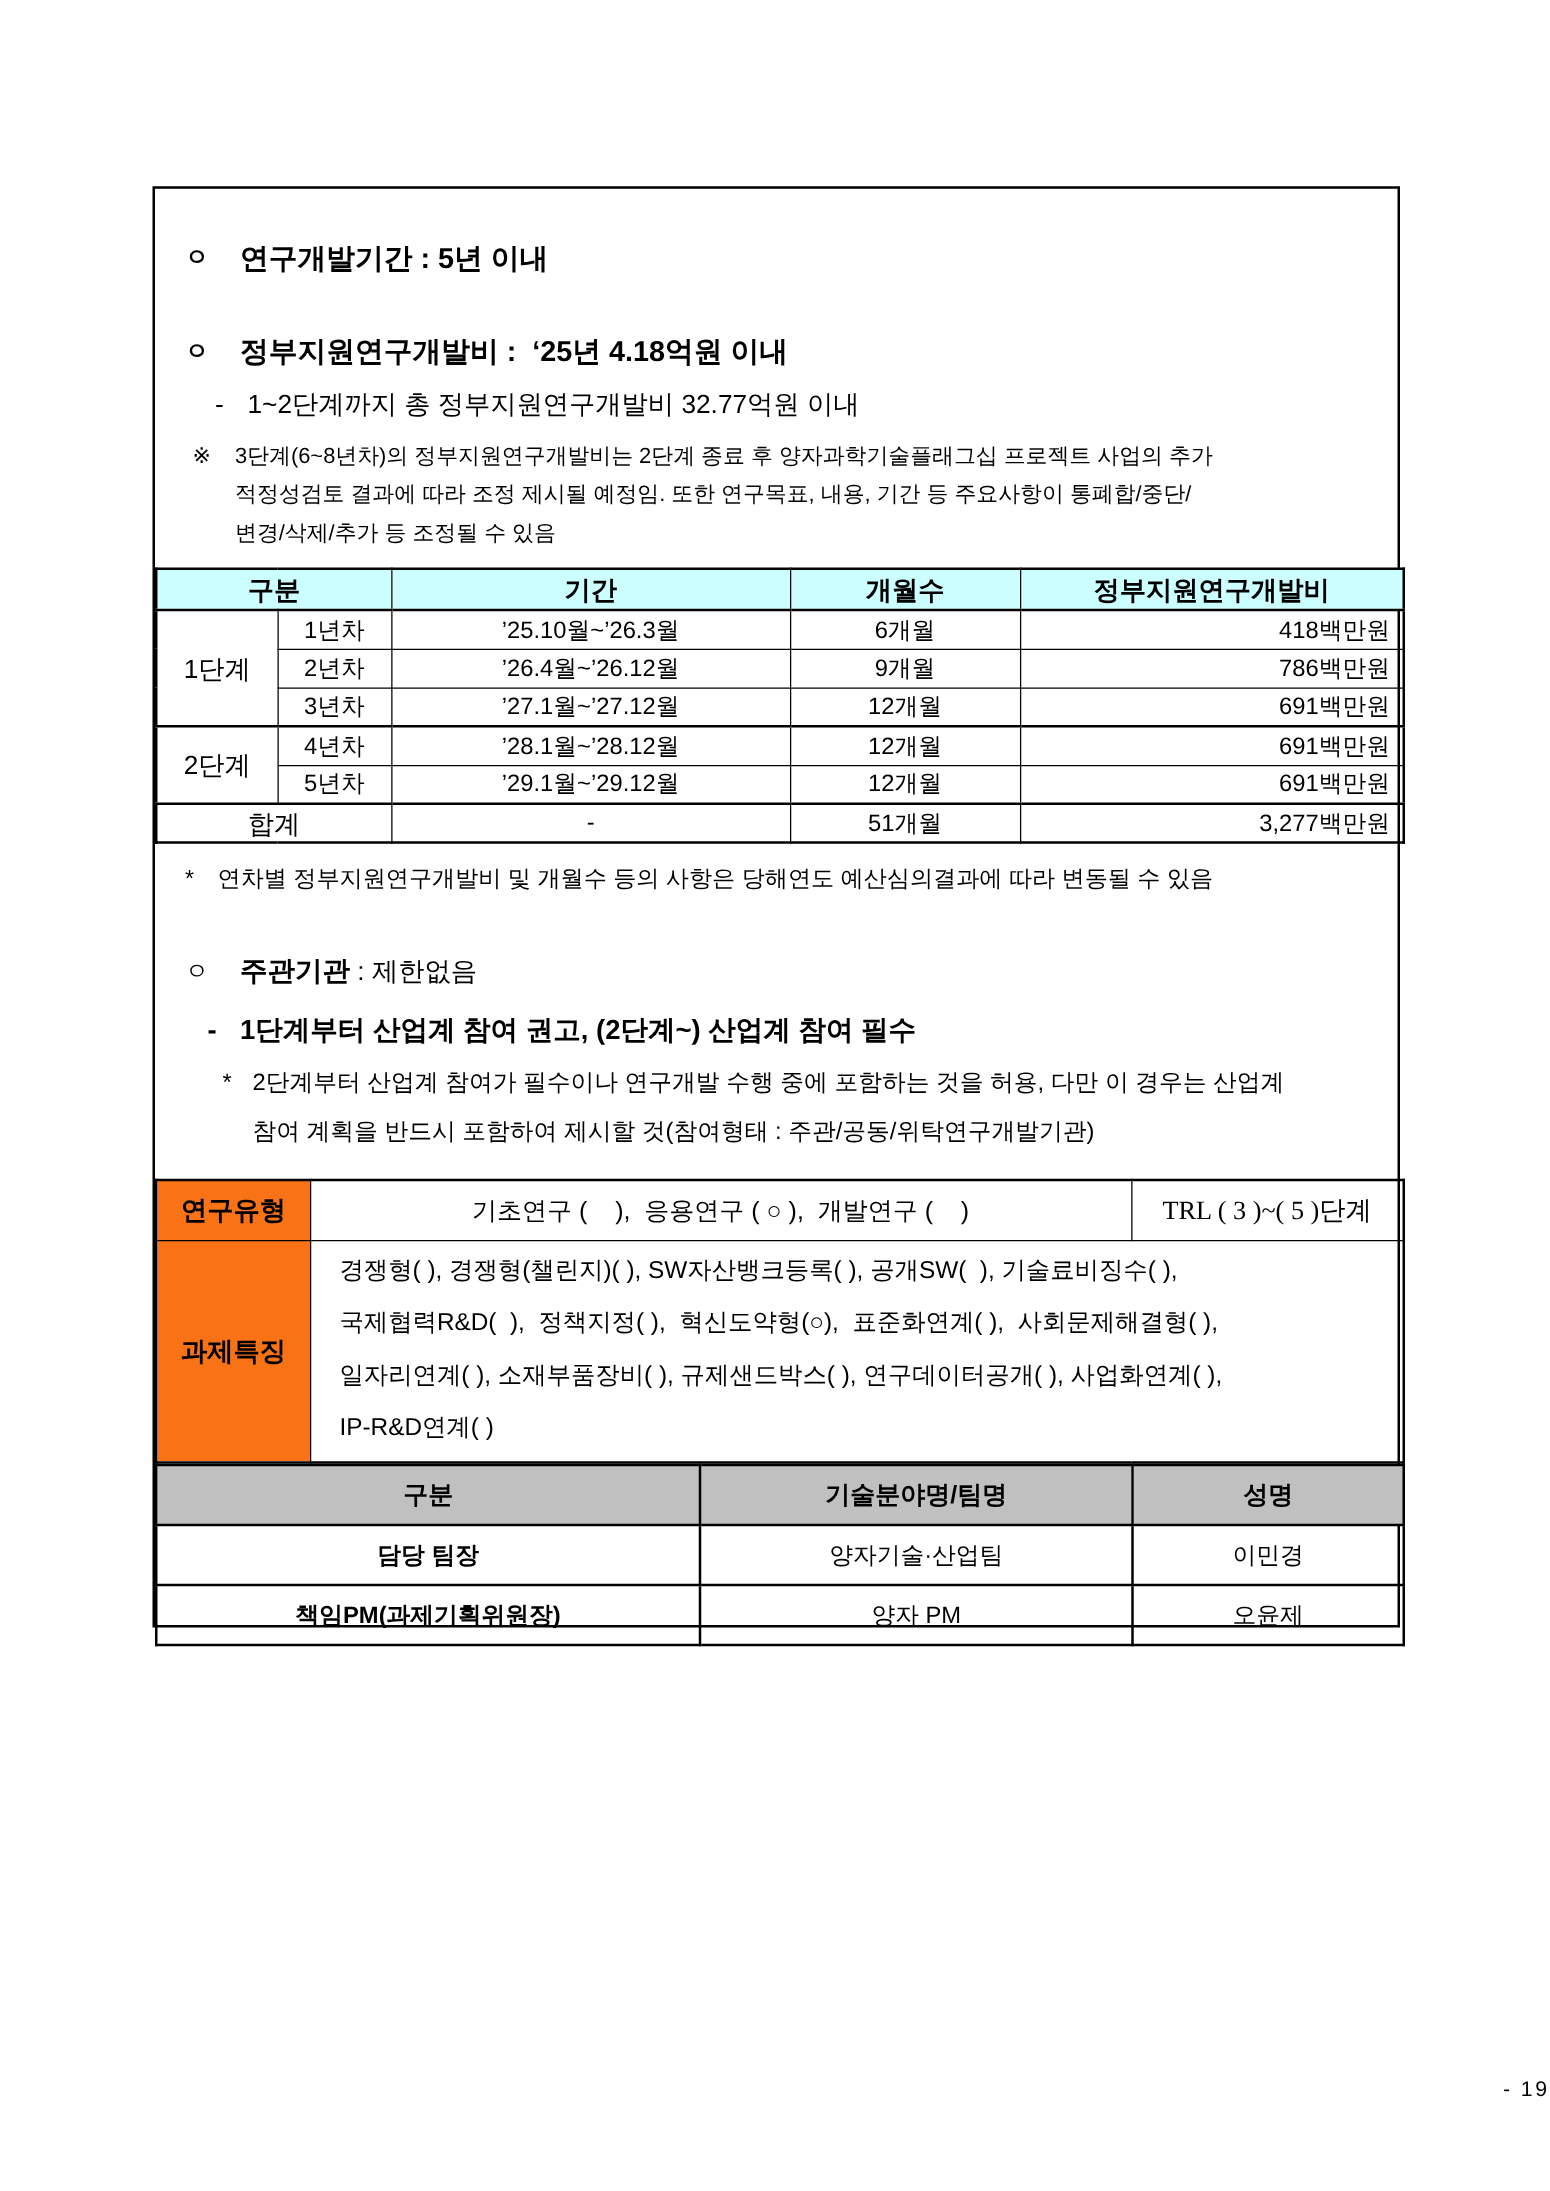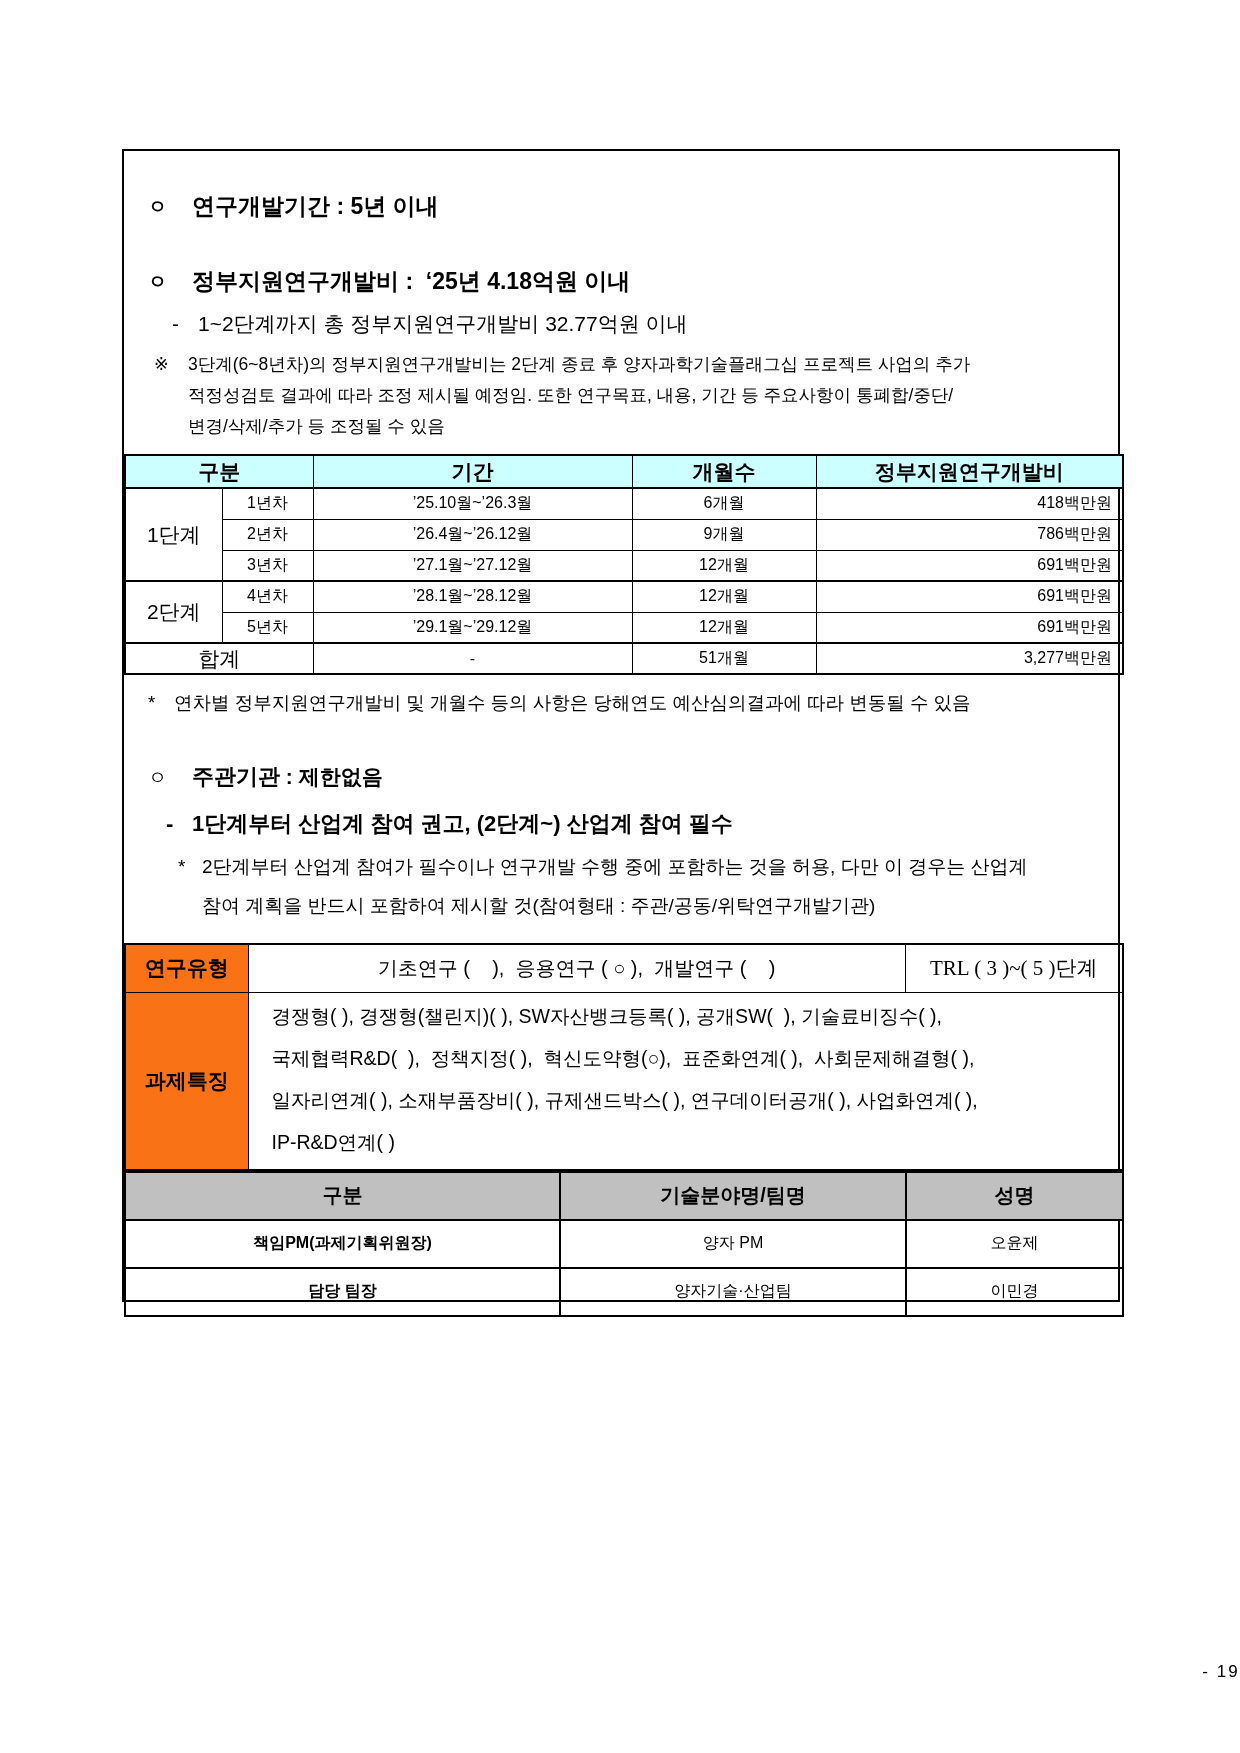--- a/index.html
+++ b/index.html
@@ -74,21 +74,21 @@
     border-collapse: collapse;
     width: 100%;
     table-layout: fixed;
     box-sizing: border-box;
   }
   td, th {
     border: 1px solid #000000;
     padding: 0 4px;
     vertical-align: middle;
     text-align: center;
-    font-size: 16px;
+    font-size: 19px;
     box-sizing: border-box;
     overflow: hidden;
   }
 
   .schedule-table { margin-top: 12px; border: 2px solid #000; }
   .schedule-table th {
     background: #ccffff;
     height: 33px;
     font-weight: bold;
     font-size: 21px;
@@ -106,21 +106,21 @@
   }
   .note-star1 .marker { width: 26px; }
 
   .line-h3 {
     margin: 44px 10px 0 24px;
     font-size: 22px;
     line-height: 30px;
   }
   .line-h3 .marker { width: 44px; font-size: 19px; padding-top: 1px; }
   .line-h3 .lbl { font-weight: bold; text-align: center; }
-  .line-h3 .val { font-weight: bold; font-size: 21px; white-space: pre; margin-top: 20px; }
+  .line-h3 .val { font-weight: normal; font-size: 21px; white-space: pre; margin-top: 20px; }
 
   .line-dash2 {
     margin: 16px 10px 0 42px;
     font-size: 22px;
     line-height: 30px;
     font-weight: bold;
   }
   .line-dash2 .marker { width: 26px; }
 
   .note-star2 {
@@ -309,27 +309,27 @@
     </colgroup>
     <thead>
       <tr>
         <th>구분</th>
         <th>기술분야명/팀명</th>
         <th>성명</th>
       </tr>
     </thead>
     <tbody>
       <tr>
+        <td class="cell-role">담당 팀장</td>
+        <td class="cell-team">양자기술·산업팀</td>
+        <td class="cell-name">이민경</td>
+      </tr>
+      <tr>
         <td class="cell-role">책임PM(과제기획위원장)</td>
         <td class="cell-team">양자 PM</td>
         <td class="cell-name">오윤제</td>
       </tr>
-      <tr>
-        <td class="cell-role">담당 팀장</td>
-        <td class="cell-team">양자기술·산업팀</td>
-        <td class="cell-name">이민경</td>
-      </tr>
     </tbody>
   </table>
 
 </div>
 
 <div class="page-footer">- 19 -</div>
 
 </body></html>

